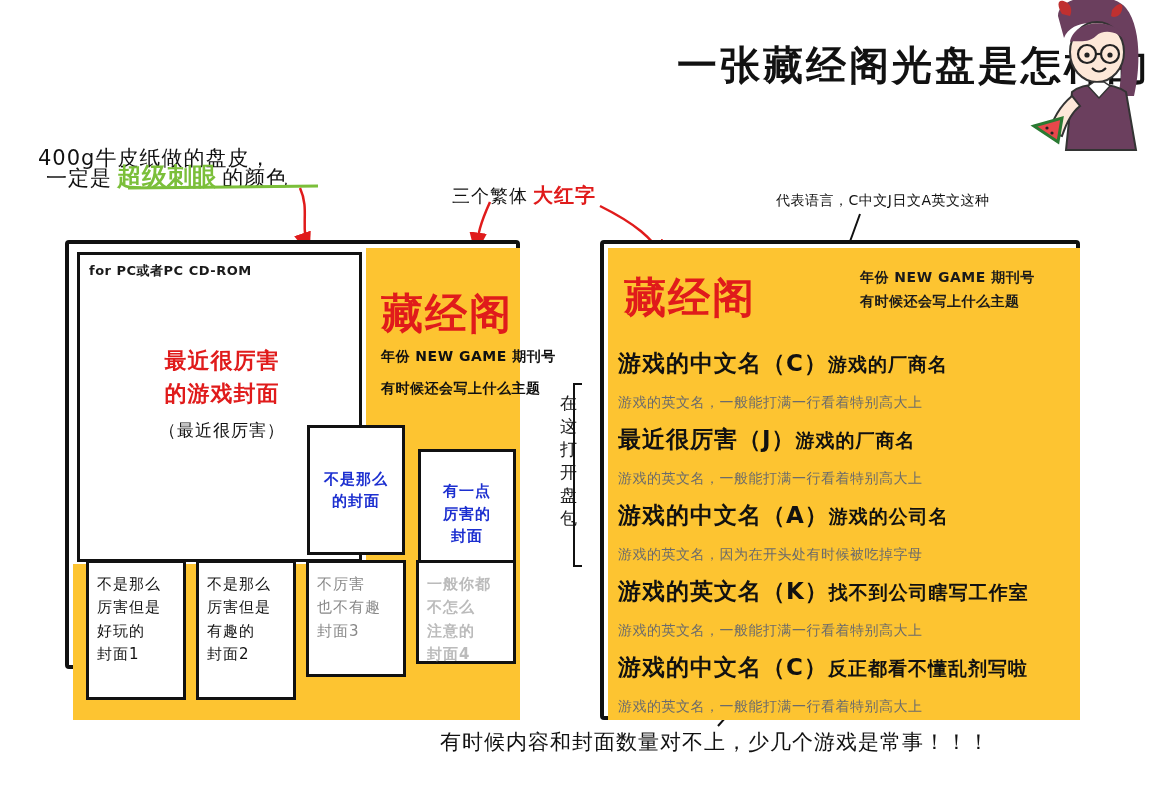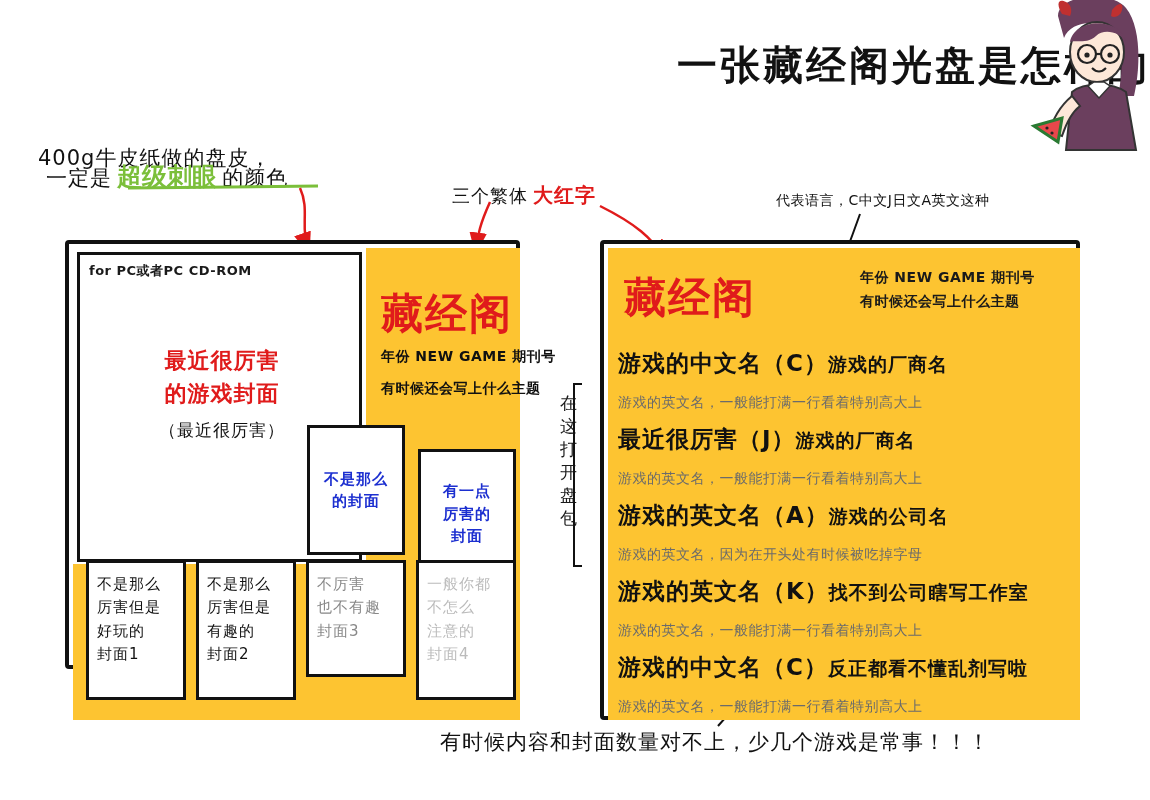--- a/index.html
+++ b/index.html
@@ -157,21 +157,21 @@
     box-sizing: border-box;
     font-size: 15px;
     line-height: 1.55;
     padding: 10px 8px;
     letter-spacing: 1px;
     box-sizing: border-box;
   }
   #small-box-1 { left: 86px;  top: 560px; width: 100px; height: 140px; color:#111; }
   #small-box-2 { left: 196px; top: 560px; width: 100px; height: 140px; color:#111; }
   #small-box-3 { left: 306px; top: 560px; width: 100px; height: 117px; color:#888; }
-  #small-box-4 { left: 416px; top: 560px; width: 100px; height: 140px; color:#bbb; }
+  #small-box-4 { left: 416px; top: 560px; width: 100px; height: 104px; color:#bbb;font-weight:bold; }
 
   
   #right-yellow {
     left: 4px; top: 4px; width: 472px; height: 472px;
   }
   #right-title {
     left: 624px; top: 270px;
   }
   #right-head-note {
     left: 860px; top: 266px;
@@ -352,21 +352,21 @@
       <div class="game-en">游戏的英文名，一般能打满一行看着特别高大上</div>
     </div>
     <div class="game-row">
       <div class="game-cn">
         <span>最近很厉害（J）</span><span class="tail">游戏的厂商名</span>
       </div>
       <div class="game-en">游戏的英文名，一般能打满一行看着特别高大上</div>
     </div>
     <div class="game-row">
       <div class="game-cn">
-        <span>游戏的英文名（A）</span><span class="tail">游戏的公司名</span>
+        <span>游戏的中文名（A）</span><span class="tail">游戏的公司名</span>
       </div>
       <div class="game-en">游戏的英文名，因为在开头处有时候被吃掉字母</div>
     </div>
     <div class="game-row">
       <div class="game-cn">
         <span>游戏的英文名（K）</span><span class="tail">找不到公司瞎写工作室</span>
       </div>
       <div class="game-en">游戏的英文名，一般能打满一行看着特别高大上</div>
     </div>
     <div class="game-row">

